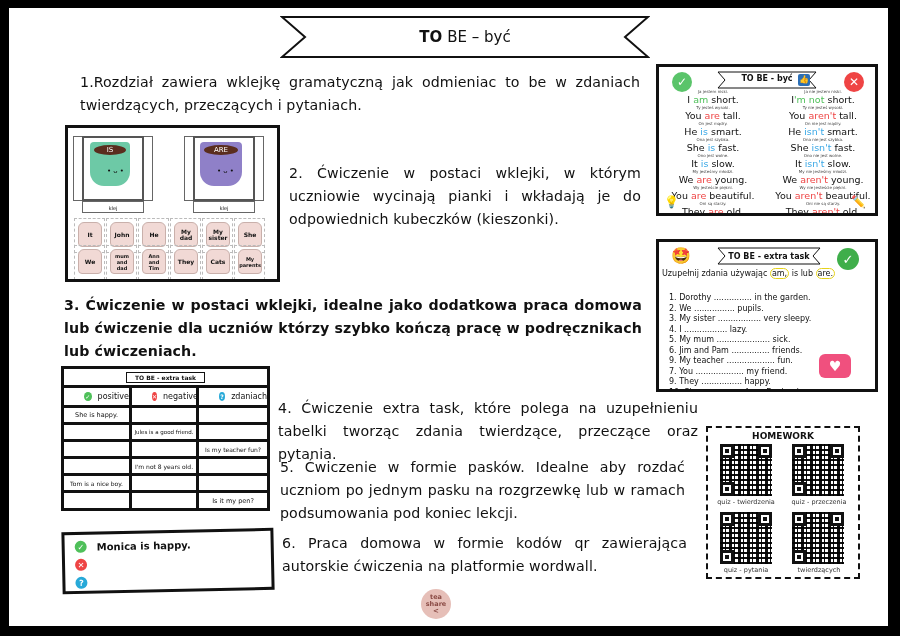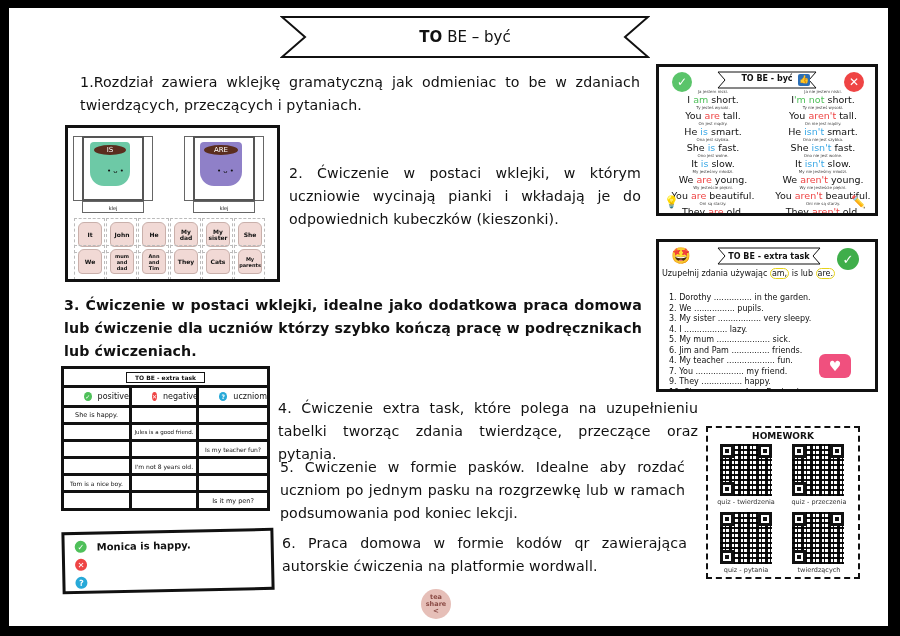--- a/index.html
+++ b/index.html
@@ -223,21 +223,21 @@
   <div class="abs et-line" style="left:3px; top:27px;">
     <span>Uzupełnij zdania używając</span> <span class="hl">am,</span> <span>is</span> <span>lub</span> <span class="hl">are.</span>
   </div>
   <div class="abs" style="left:10px; top:51px;">
     <div class="et-line">1. Dorothy ............... in the garden.</div>
     <div class="et-line">2. We ................ pupils.</div>
     <div class="et-line">3. My sister ................. very sleepy.</div>
     <div class="et-line">4. I ................. lazy.</div>
     <div class="et-line">5. My mum ..................... sick.</div>
     <div class="et-line">6. Jim and Pam ............... friends.</div>
-    <div class="et-line">4. My teacher ................... fun.</div>
+    <div class="et-line">9. My teacher ................... fun.</div>
     <div class="et-line">7. You ................... my friend.</div>
     <div class="et-line">9. They ................ happy.</div>
     <div class="et-line">10. She ................ from England.</div>
   </div>
   <div class="abs" style="left:160px; top:112px; width:32px; height:24px; background:#f0507e; border-radius:6px; color:#fff; font-size:14px; text-align:center; line-height:24px;">♥</div>
 </div>
 
 <div class="abs tbl" style="left:61px; top:366px; width:209px; height:145px;">
   <div class="cell" style="left:0; top:0; width:203px; height:16px;">
     <span style="border:1px solid #111; padding:1px 8px; font-size:6px; font-weight:bold;">TO BE  - extra task</span>
@@ -245,21 +245,21 @@
   <div class="cell hcell" style="left:0; top:19px; width:65px; height:17px;">
       <span class="ico" style="background:#4fc05a;">✓</span>
       <span>positive</span>
     </div>
   <div class="cell hcell" style="left:68px; top:19px; width:64px; height:17px;">
       <span class="ico" style="background:#ee4444;">✕</span>
       <span>negative</span>
     </div>
   <div class="cell hcell" style="left:135px; top:19px; width:68px; height:17px;">
       <span class="ico" style="background:#27a9d8;">?</span>
-      <span>uczniom</span>
+      <span>zdaniach</span>
     </div>
 
   <div class="cell" style="left:0; top:39px; width:65px; height:14px;">She is happy.</div>
   <div class="cell" style="left:68px; top:39px; width:64px; height:14px;"></div>
   <div class="cell" style="left:135px; top:39px; width:68px; height:14px;"></div>
 
   <div class="cell" style="left:0; top:56px; width:65px; height:14px;"></div>
   <div class="cell" style="left:68px; top:56px; width:64px; height:14px; font-size:5.5px;">Jules is a good friend.</div>
   <div class="cell" style="left:135px; top:56px; width:68px; height:14px;"></div>
 

